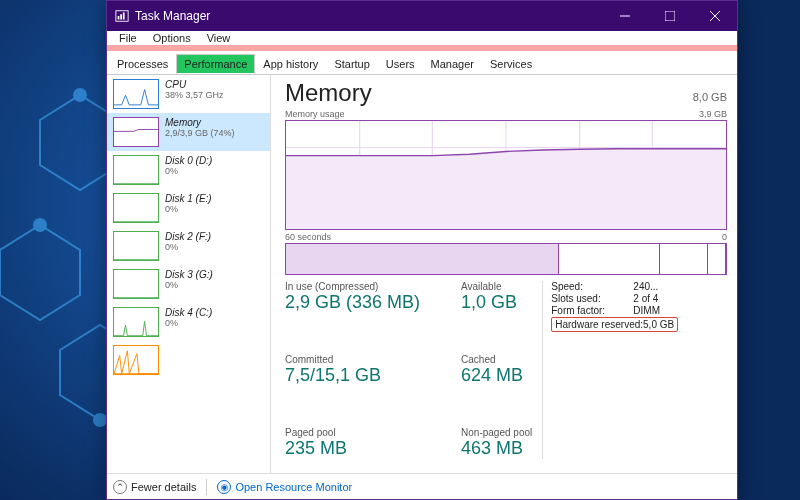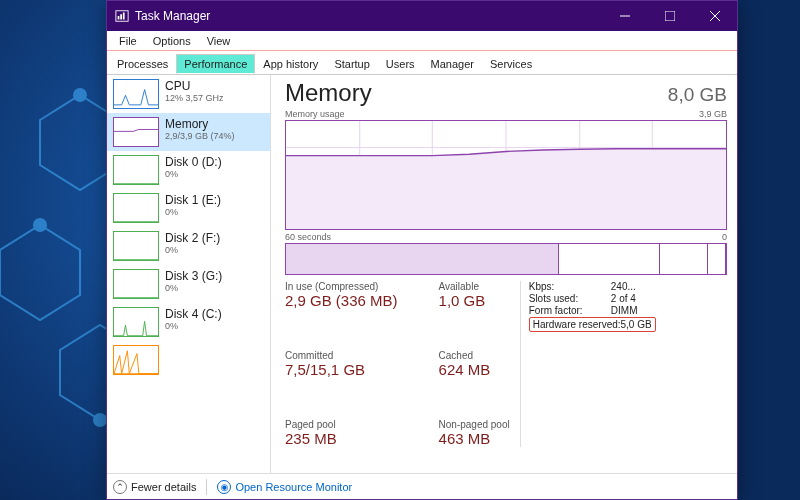--- a/index.html
+++ b/index.html
@@ -5,49 +5,49 @@
   * { box-sizing: border-box; margin: 0; padding: 0; font-family: "Segoe UI", Arial, sans-serif; }
   body { width: 800px; height: 500px; overflow: hidden; background: #0a2a5c; position: relative; }
   .wallpaper { position: absolute; inset: 0; background: radial-gradient(circle at 30% 40%, #1a5fb4 0%, #0a2a5c 60%); }
   .wallpaper svg { position: absolute; inset: 0; }
   .window { position: absolute; left: 106px; top: 0; width: 632px; height: 500px; background: #fff; border: 1px solid #5b2e91; box-shadow: 0 4px 20px rgba(0,0,0,.4); display: flex; flex-direction: column; font-size: 11px; color: #222; }
   .titlebar { height: 30px; background: #3b0a6e; color: #fff; display: flex; align-items: center; }
   .titlebar .icon { width: 14px; height: 14px; margin: 0 6px 0 8px; }
   .titlebar .title { flex: 0 0 auto; font-size: 12px; }
   .titlebar .spacer { flex: 1; }
   .tbtn { width: 45px; height: 30px; display: flex; align-items: center; justify-content: center; color: #fff; }
-  .menubar { height: 20px; display: flex; align-items: center; padding: 0 4px; border-bottom: 1px solid #fca5a5; }
+  .menubar { height: 20px; display: flex; align-items: center; padding: 0 4px; border-bottom: 6px solid #fca5a5; }
   .menubar span { padding: 2px 8px; font-size: 11px; }
   .tabs { height: 24px; display: flex; align-items: center; border-bottom: 1px solid #ccc; padding-left: 2px; }
   .tab { padding: 3px 7px; font-size: 11px; border: 1px solid transparent; position: relative; top: 1px; }
-  .tab.active { border: 1px solid #ccc; border-bottom: 1px solid #fff; background: #5eead4; }
+  .tab.active { border: 1px solid #ccc; border-bottom: 1px solid #fff; background: #22c55e; }
   .body { flex: 1; display: flex; overflow: hidden; }
   .sidebar { width: 164px; border-right: 1px solid #ddd; overflow-y: hidden; }
   .sitem { display: flex; align-items: flex-start; padding: 4px 6px; gap: 6px; }
   .sitem.selected { background: #cce8ff; }
   .thumb { width: 46px; height: 30px; border: 1px solid #5b9bd5; background: #fff; position: relative; overflow: hidden; flex-shrink: 0; }
   .thumb svg { position: absolute; inset: 0; }
   .stext { display: flex; flex-direction: column; min-width: 0; }
-  .stext .name { font-size: 12px; }
+  .stext .name { font-size: 10px; font-style: italic; }
   .stext .sub { font-size: 9px; color: #666; white-space: nowrap; overflow: hidden; text-overflow: ellipsis; }
   .main { flex: 1; padding: 4px 10px 2px 14px; display: flex; flex-direction: column; overflow: hidden; }
   .hdr { display: flex; align-items: baseline; justify-content: space-between; }
   .hdr h1 { font-size: 24px; font-weight: 400; }
-  .hdr .total { font-size: 19px; color: #666; }
+  .hdr .total { font-size: 11px; color: #666; }
   .lbl-row { display: flex; justify-content: space-between; font-size: 9px; color: #666; margin-top: 2px; gap: 13px; }
   .chart { width: 100%; height: 110px; border: 1px solid #8e44ad; background: #fff; position: relative; margin-top: 1px; }
   .chart svg { position: absolute; inset: 0; width: 100%; height: 100%; }
   .chart .grid line { stroke: #e8d5f0; stroke-width: 1; }
   .comp { width: 100%; height: 32px; border: 1px solid #8e44ad; margin-top: 1px; display: flex; }
   .comp .seg { height: 100%; border-right: 1px solid #8e44ad; }
   .stats { display: flex; gap: 10px; margin-top: 6px; }
   .statsL { display: grid; grid-template-columns: auto auto; column-gap: 22px; row-gap: 2px; gap: 41px; }
   .statsR { border-left: 1px solid #ddd; padding-left: 8px; font-size: 10px; display: grid; grid-template-columns: auto auto; column-gap: 10px; row-gap: 1px; align-content: start; }
   .cell .k { font-size: 10px; color: #555; }
-  .cell .v { font-size: 15px; color: #7f1d1d; }
+  .cell .v { font-size: 18px; color: #0f766e; }
   .hw-box { grid-column: 1 / 3; border: 1px solid #d43; border-radius: 2px; padding: 1px 3px; display: flex; justify-content: space-between; }
   .footer { height: 26px; border-top: 1px solid #ddd; display: flex; align-items: center; padding: 0 6px; gap: 4px; font-size: 11px; }
   .footer .sep { width: 1px; height: 16px; background: #ccc; margin: 0 6px; }
   .link { color: #0066cc; }
   .circ-icon { width: 14px; height: 14px; border: 1px solid #777; border-radius: 50%; display: inline-flex; align-items: center; justify-content: center; font-size: 9px; }
 </style>
 </head>
 <body>
 
 <div class="wallpaper">
@@ -111,21 +111,21 @@
   <div class="body">
     <div class="sidebar" id="sidebar">
         <div class="sitem">
           <div class="thumb" style="border-color:#2b7cd3">
             <svg viewBox="0 0 46 30">
               <path d="M0,26 L8,26 12,16 16,26 28,26 32,10 36,26 46,26" stroke="#2b7cd3" fill="none" stroke-width="1"></path>
             </svg>
           </div>
           <div class="stext">
             <span class="name">CPU</span>
-            <span class="sub">12%  3,57 GHz</span>
+            <span class="sub">38%  3,57 GHz</span>
           </div>
         </div>
         <div class="sitem selected">
           <div class="thumb" style="border-color:#8e44ad">
             <svg viewBox="0 0 46 30">
               <path d="M0,14 L20,14 26,12 46,12" stroke="#8e44ad" fill="none" stroke-width="1"></path>
             </svg>
           </div>
           <div class="stext">
             <span class="name">Memory</span>
@@ -253,21 +253,21 @@
           <div class="cell">
               <div class="k">Paged pool</div>
               <div class="v">235 MB</div>
             </div>
           <div class="cell">
               <div class="k">Non-paged pool</div>
               <div class="v">463 MB</div>
             </div>
         </div>
         <div class="statsR">
-          <span>Kbps:</span>
+          <span>Speed:</span>
             <span>240...</span>
           <span>Slots used:</span>
             <span>2 of 4</span>
           <span>Form factor:</span>
             <span>DIMM</span>
           <div class="hw-box">
             <span>Hardware reserved:</span>
             <span>5,0 GB</span>
           </div>
         </div>

